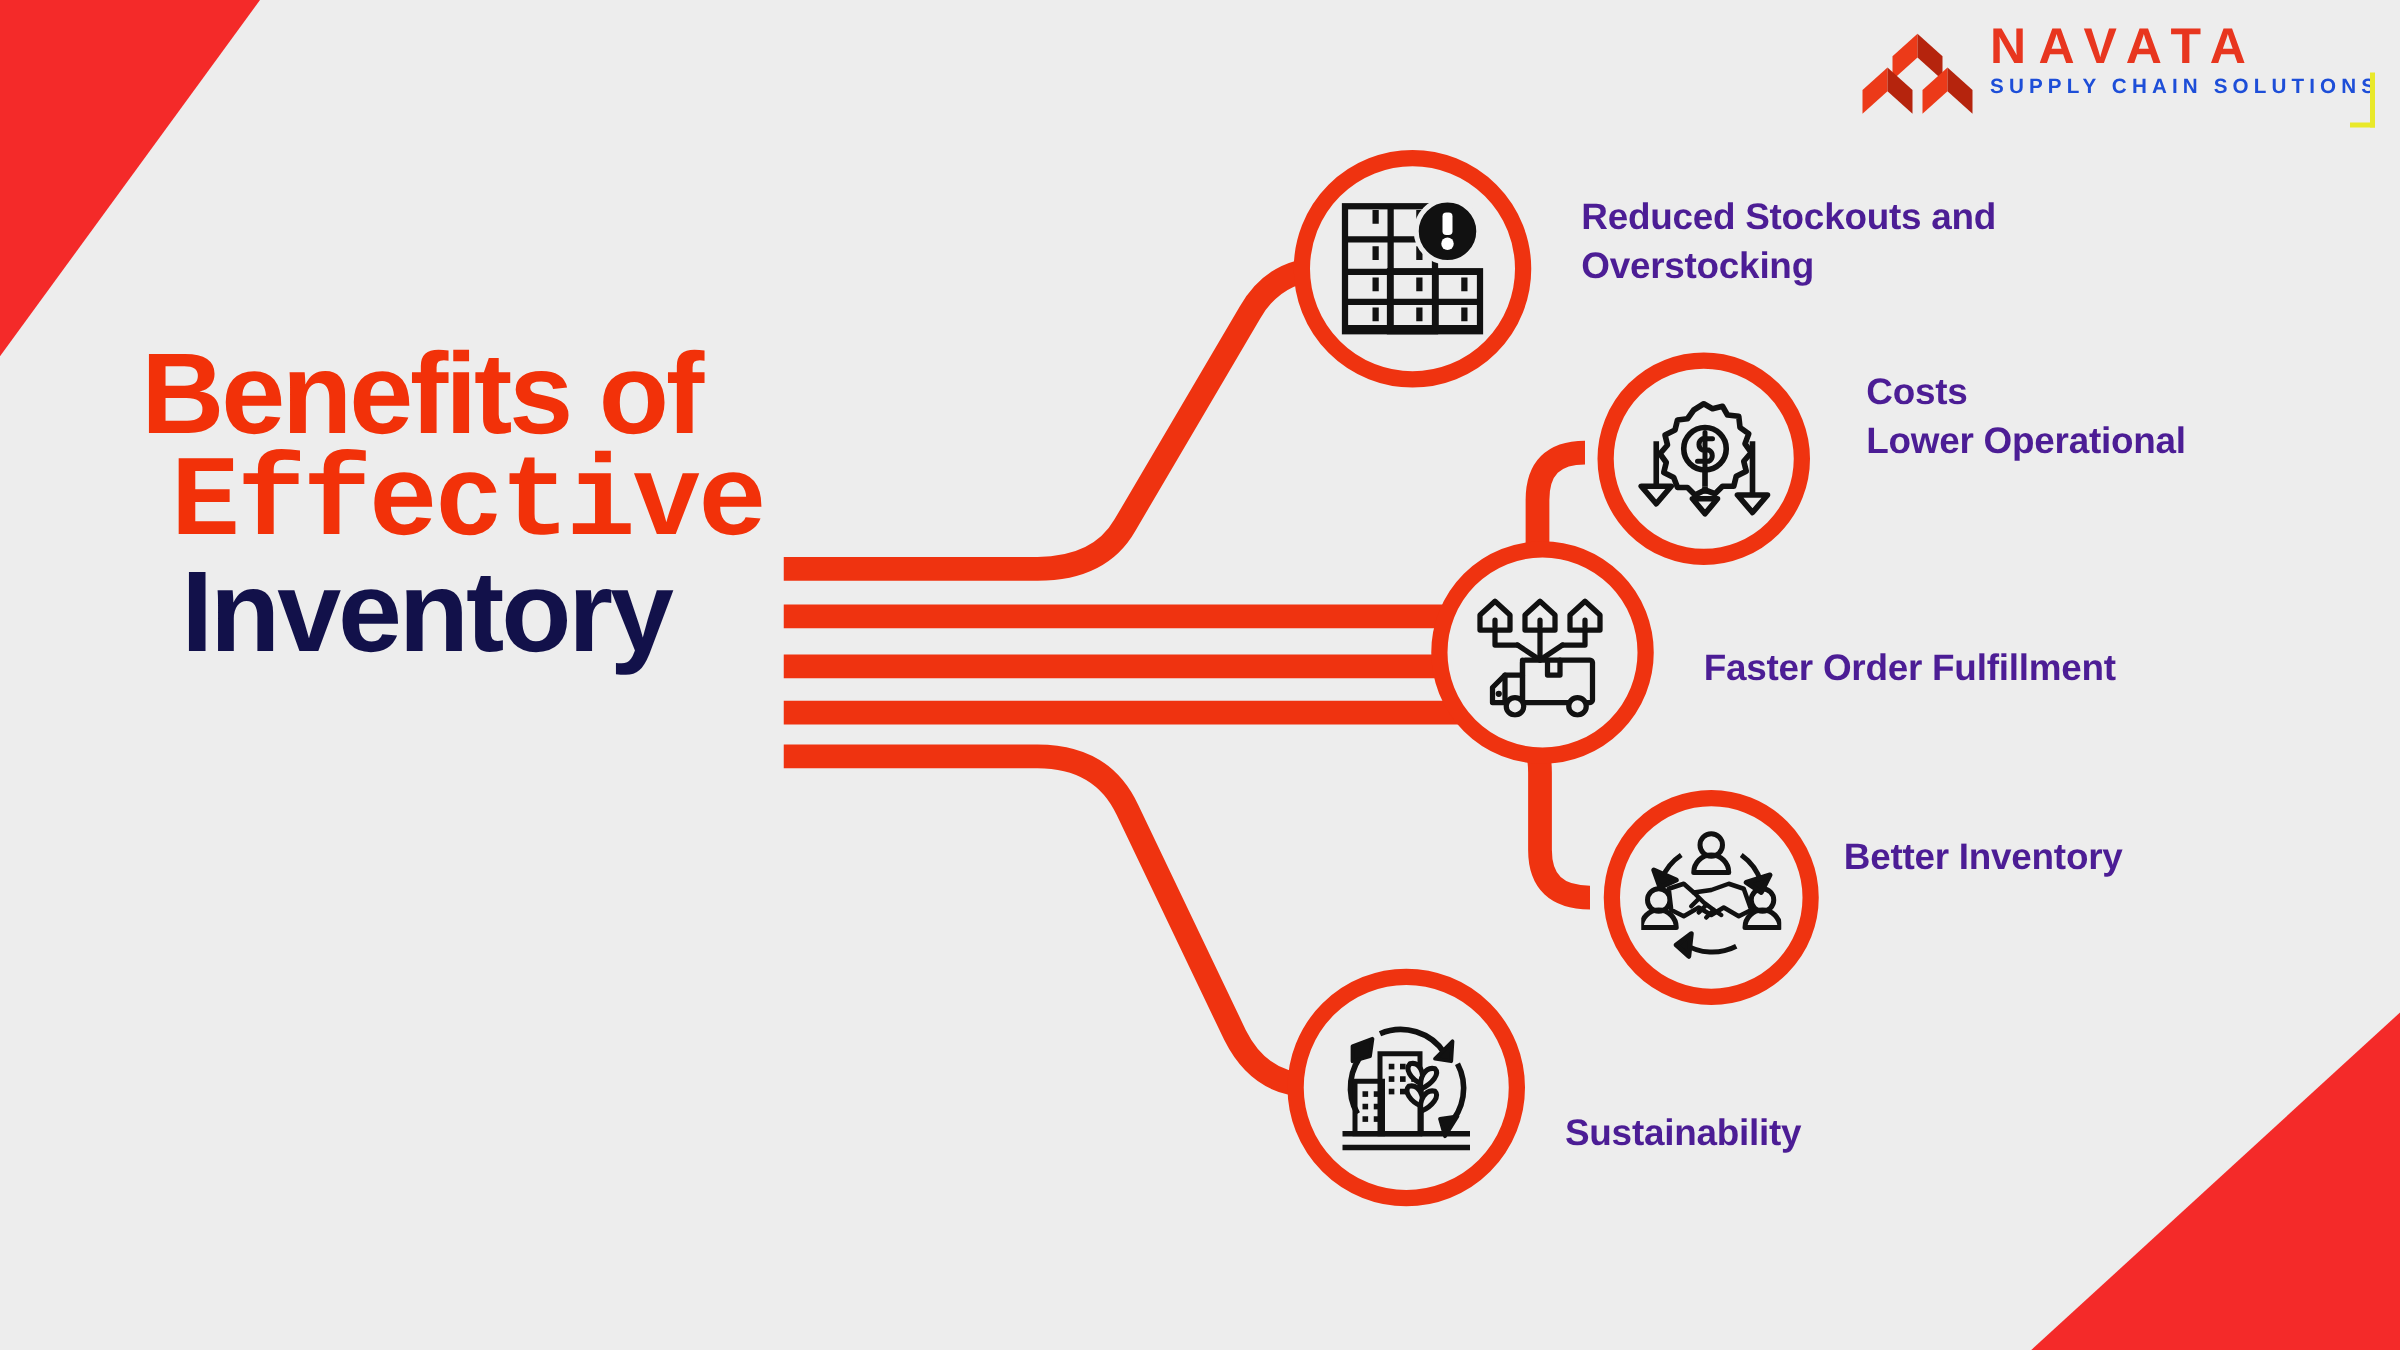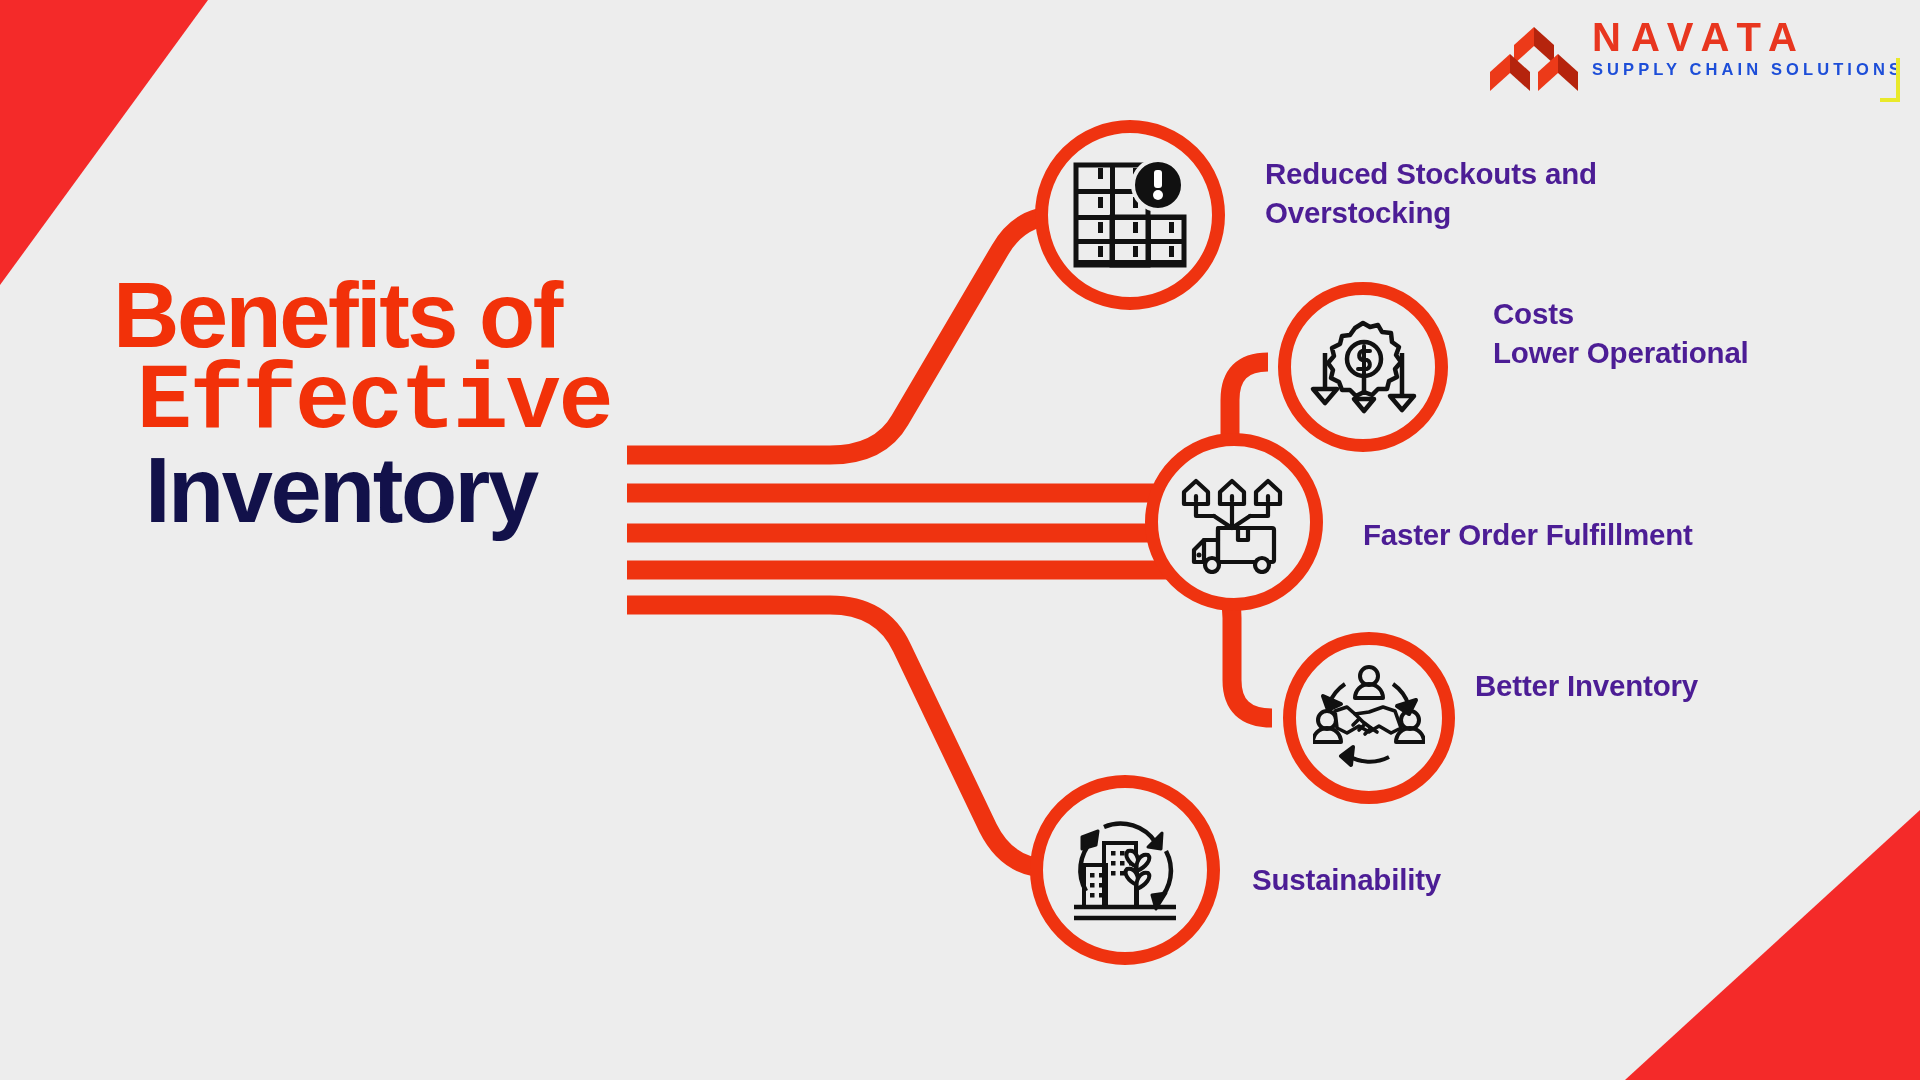--- a/index.html
+++ b/index.html
@@ -375,18 +375,18 @@
           <path d="M71 70 C62 66 57 58 61 54 C69 52 74 62 71 70 Z" fill="#ededed"></path>
           <path d="M71 74 C80 70 86 62 82 58 C74 56 69 66 71 74 Z" fill="#ededed"></path>
         </g>
 
         <g stroke="#111" stroke-width="4.5">
           <line x1="8" y1="92" x2="110" y2="92"></line>
           <line x1="8" y1="103" x2="110" y2="103"></line>
         </g>
       </svg>
     </div>
-    <div class="node-label" style="left:1252px; top:861px; width:400px;">
+    <div class="node-label" style="left:1252px; top:888px; width:400px;">
       <div>Sustainability</div>
     </div>
   </div>
 
 </div>
 
 </body></html>

